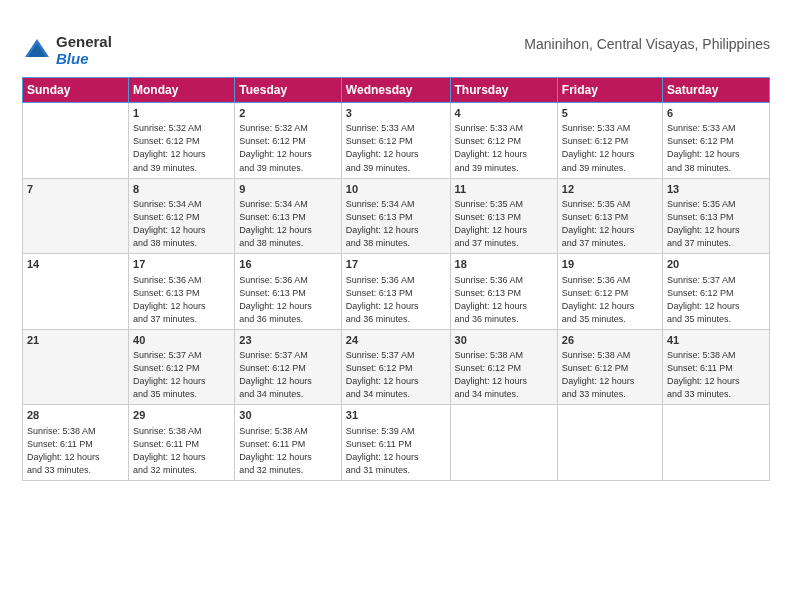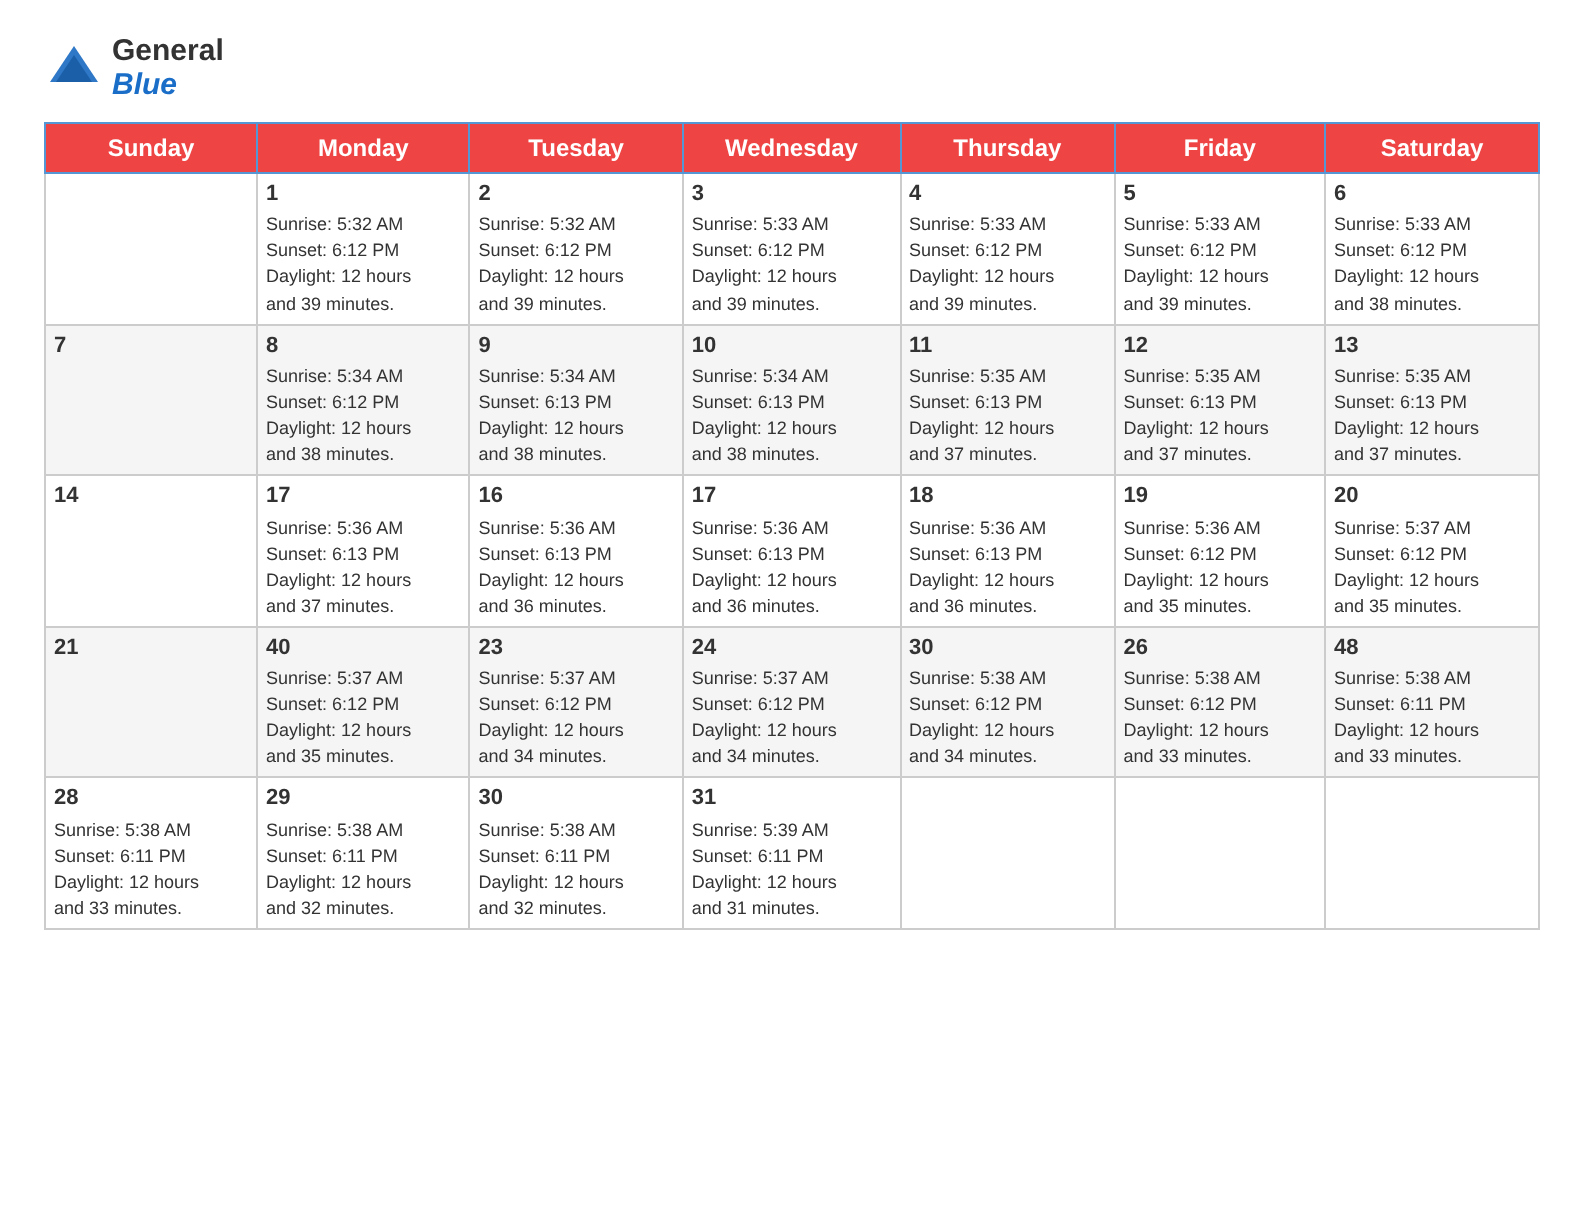--- a/index.html
+++ b/index.html
@@ -6,21 +6,21 @@
     body {
       font-family: Arial, sans-serif;
       background: #fff;
       width: 792px;
       height: 612px;
       overflow: hidden;
     }
     .page {
       width: 792px;
       min-height: 612px;
-      padding: 18px 22px 10px 22px;
+      padding: 34px 22px 10px 22px;
     }
     .header {
       display: flex;
       justify-content: space-between;
       align-items: flex-start;
       margin-bottom: 10px;
     }
     .logo {
       display: flex;
       align-items: center;
@@ -59,26 +59,26 @@
       font-size: 14px;
       color: #555;
       margin-top: 2px;
     }
     .calendar {
       width: 100%;
       border-collapse: collapse;
       border: 1px solid #ccc;
     }
     .calendar th {
-      background-color: #ef4444;
+      background-color: #be185d;
       color: #fff;
       font-size: 12px;
       font-weight: bold;
       padding: 5px 4px;
-      text-align: center;
+      text-align: left;
       border: 1px solid #5596d4;
     }
     .calendar td {
       vertical-align: top;
       border: 1px solid #ccc;
       padding: 3px 4px;
       width: 113px;
       min-height: 80px;
       background: #fff;
       font-size: 9.5px;
@@ -112,20 +112,21 @@
       <svg class="logo-icon" viewBox="0 0 40 40">
         <polygon points="20,4 36,28 4,28" fill="#2e78c7"></polygon>
         <polygon points="20,10 32,28 8,28" fill="#1a5fa8"></polygon>
       </svg>
       <div class="logo-text">
         <span class="logo-general">General</span>
         <span class="logo-blue">Blue</span>
       </div>
     </div>
     <div class="title-block">
+      <div class="location-title">Maninihon, Central Visayas, Philippines</div>
     </div>
   </div>
 
   <table class="calendar">
     <thead>
       <tr>
       <th>Sunday</th>
           <th>Monday</th>
           <th>Tuesday</th>
           <th>Wednesday</th>
@@ -307,21 +308,21 @@
 and 34 minutes.</div>
           </td>
           <td>
             <span class="day-number">26</span>
             <div class="day-info" style="white-space: pre-line;">Sunrise: 5:38 AM
 Sunset: 6:12 PM
 Daylight: 12 hours
 and 33 minutes.</div>
           </td>
           <td>
-            <span class="day-number">48</span>
+            <span class="day-number">41</span>
             <div class="day-info" style="white-space: pre-line;">Sunrise: 5:38 AM
 Sunset: 6:11 PM
 Daylight: 12 hours
 and 33 minutes.</div>
           </td>
         </tr>
         <tr>
           <td>
             <span class="day-number">28</span>
             <div class="day-info" style="white-space: pre-line;">Sunrise: 5:38 AM

